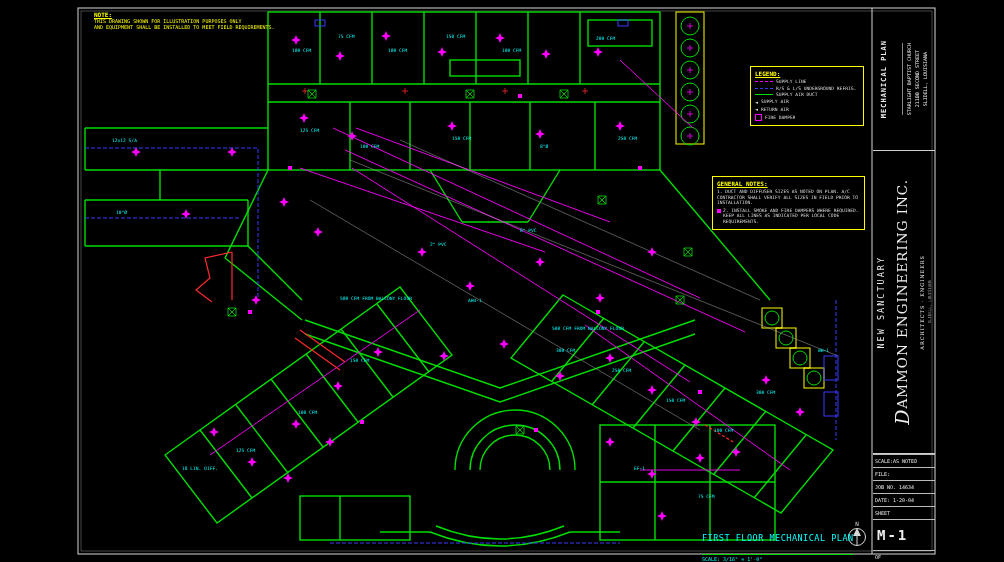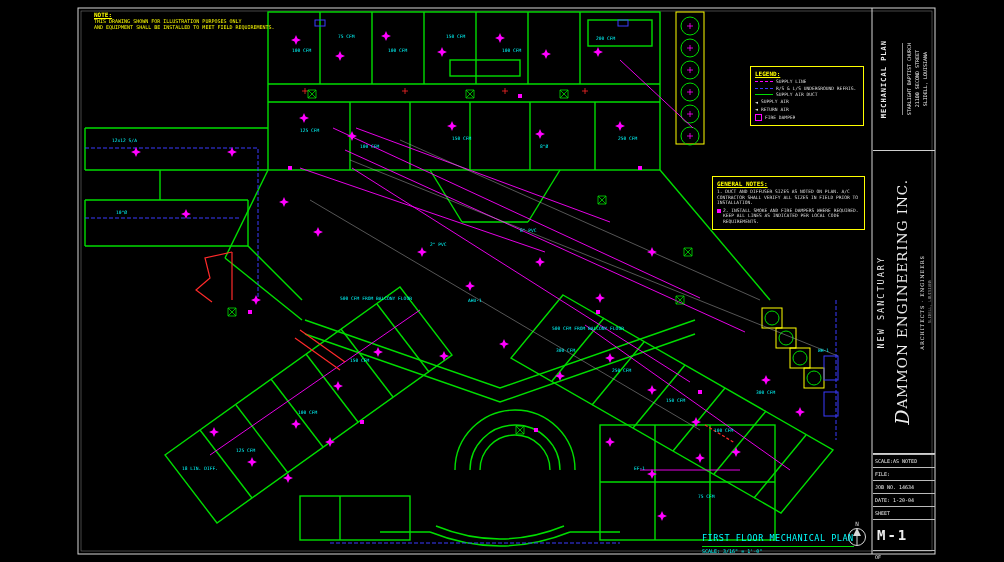--- a/index.html
+++ b/index.html
@@ -17,21 +17,21 @@
   .lg-row .sw{display:inline-block;flex:0 0 auto;}
   .lg-row .lb{font-size:4.6px;color:#ddd;white-space:nowrap;overflow:hidden;}
   
   .gnotes-box{left:712px;top:176px;width:143px;border:1px solid #ffff00;background:#000;padding:3px 4px;}
   .gnotes-title{color:#ffff00;font-size:6px;font-weight:bold;text-decoration:underline;margin-bottom:2px;}
   .gn-row{font-size:4.6px;line-height:5.5px;color:#ddd;margin:2px 0;display:flex;gap:2px;}
   .gn-mark{width:4px;height:4px;background:#ff00ff;flex:0 0 auto;margin-top:1px;}
   
   .ptitle-box{left:702px;top:526px;width:150px;}
   .ptitle{color:#00ffff;font-size:8.5px;letter-spacing:0.5px;border-bottom:1px solid #00dd00;
-          display:inline-block;padding-bottom:3px;white-space:nowrap;}
+          display:inline-block;padding-bottom:11px;white-space:nowrap;}
   .pscale{color:#00ffff;font-size:5px;margin-top:1px;}
   
   .titleblock{left:873px;top:8px;width:62px;height:546px;color:#eee;}
   .vtext{writing-mode:vertical-rl;transform:rotate(180deg);white-space:nowrap;}
   .tb-cell-top{height:142px;display:flex;justify-content:space-around;align-items:center;
                border-bottom:1px solid #cfcfcf;}
   .tb-discipline{font-size:7px;font-weight:bold;letter-spacing:1px;}
   .tb-proj{display:flex;gap:2px;align-items:center;border-left:1px solid #8a8a8a;padding-left:3px;}
   .tb-proj .vtext{font-size:5px;}
   .tb-cell-firm{height:302px;display:flex;justify-content:space-around;align-items:center;

